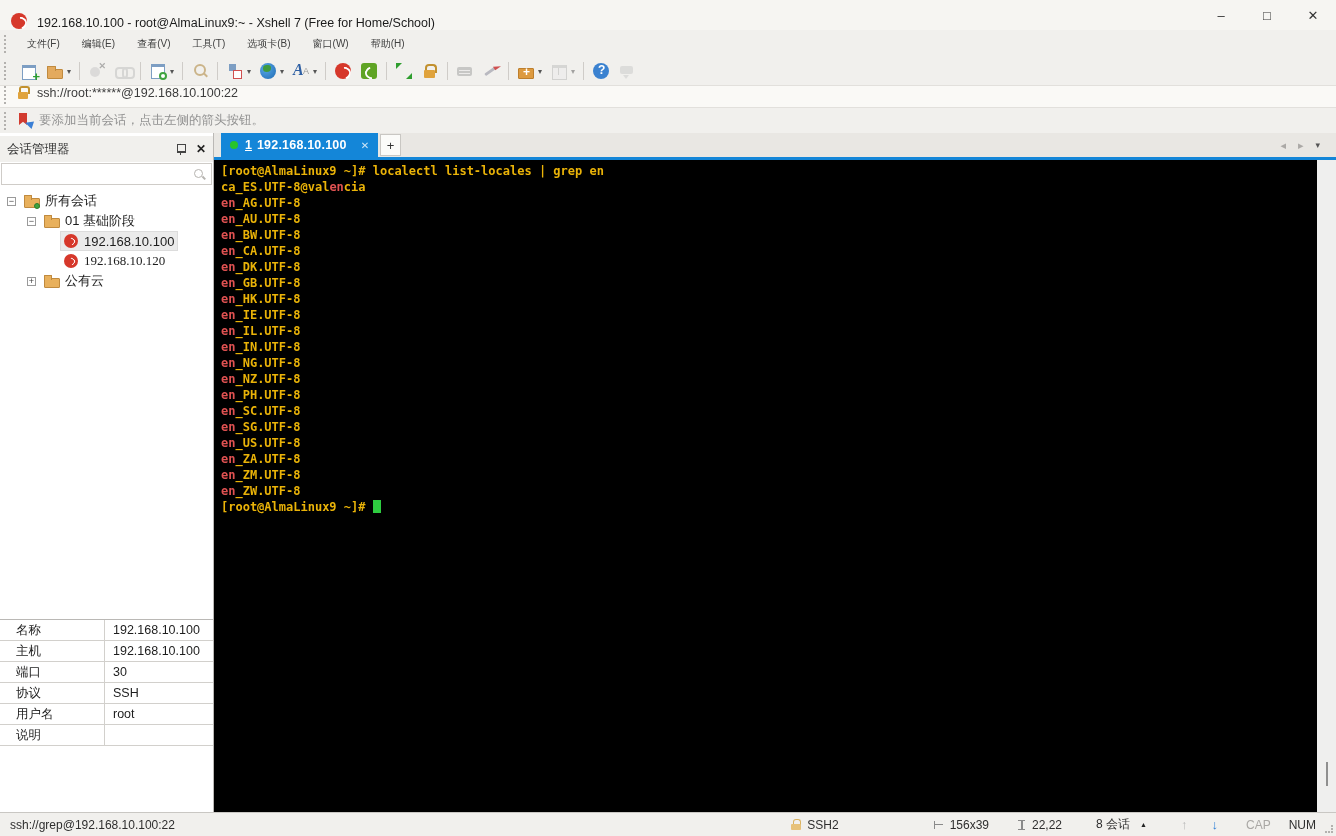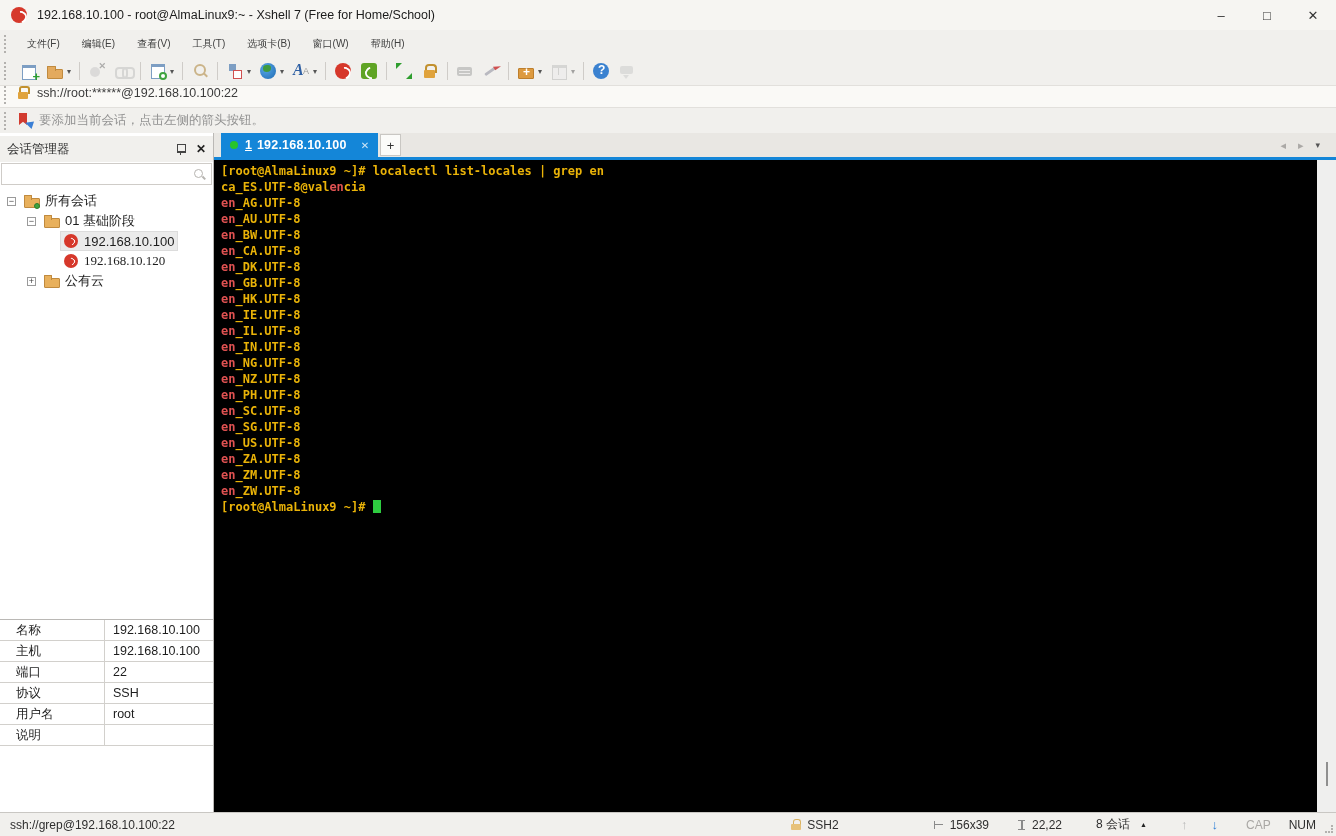--- a/index.html
+++ b/index.html
@@ -1,20 +1,20 @@
 <!DOCTYPE html>
 <html><head>
 <meta charset="utf-8">
 <style>
   *{box-sizing:border-box;margin:0;padding:0}
   body{width:1336px;height:836px;font-family:"Liberation Sans",sans-serif;background:#f3f2ef;overflow:hidden}
   .window{display:flex;flex-direction:column;width:1336px;height:836px;background:#f3f2ef}
 
   
-  .titlebar{height:30px;display:flex;align-items:center;background:#f6f5f2;padding-left:10px;flex:none}
+  .titlebar{height:30px;display:flex;align-items:flex-end;background:#f6f5f2;padding-left:10px;flex:none}
   .title-text{font-size:12.5px;color:#1c1c1c;margin-left:9px}
   .win-controls{margin-left:auto;display:flex;height:100%}
   .win-btn{width:46px;height:100%;display:flex;align-items:center;justify-content:center;font-size:13px;color:#333}
 
   
   .menubar{height:27px;display:flex;align-items:center;background:#f1f0ed;flex:none}
   .grip{width:7px;height:18px;border-left:2px dotted #b3b1ae;margin:0 5px 0 4px;flex:none}
   .menu-item{padding:0 11px;font-size:10px;color:#404040;height:100%;display:flex;align-items:center}
 
   
@@ -326,21 +326,21 @@
           <div class="prop-row">
             <span class="prop-key">名称</span>
             <span class="prop-val">192.168.10.100</span>
           </div>
           <div class="prop-row">
             <span class="prop-key">主机</span>
             <span class="prop-val">192.168.10.100</span>
           </div>
           <div class="prop-row">
             <span class="prop-key">端口</span>
-            <span class="prop-val">22</span>
+            <span class="prop-val">30</span>
           </div>
           <div class="prop-row">
             <span class="prop-key">协议</span>
             <span class="prop-val">SSH</span>
           </div>
           <div class="prop-row">
             <span class="prop-key">用户名</span>
             <span class="prop-val">root</span>
           </div>
           <div class="prop-row">

